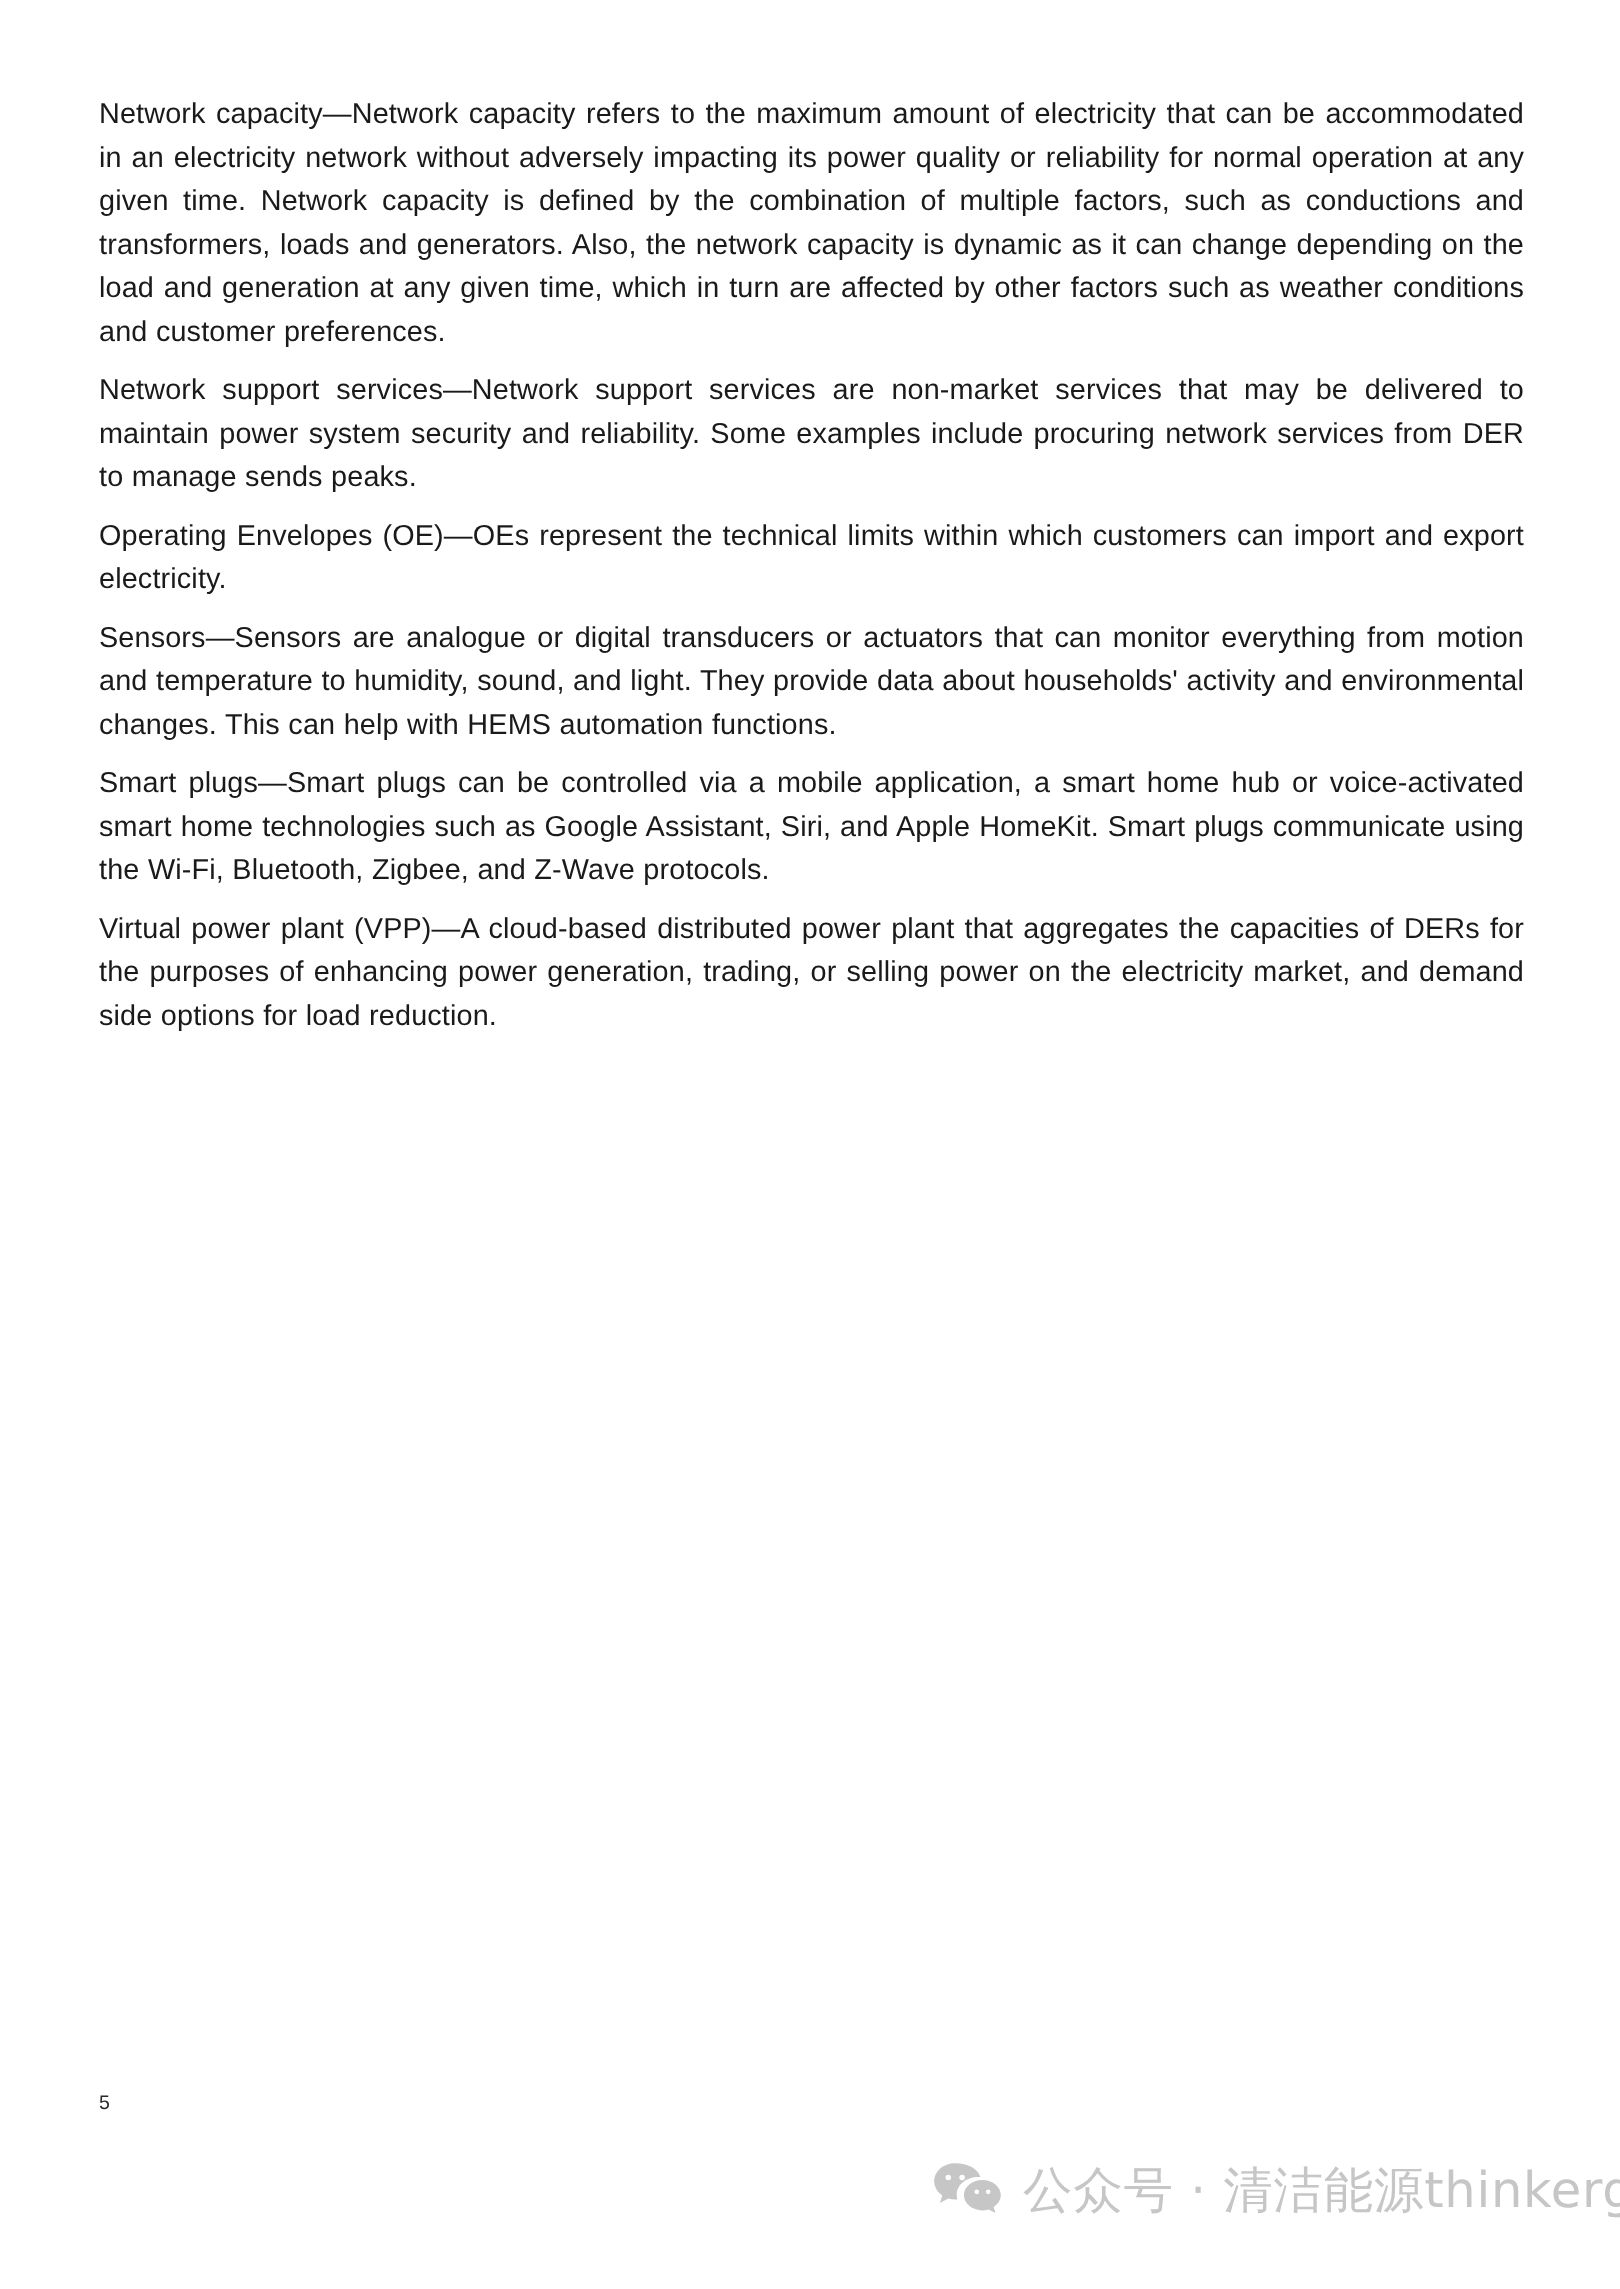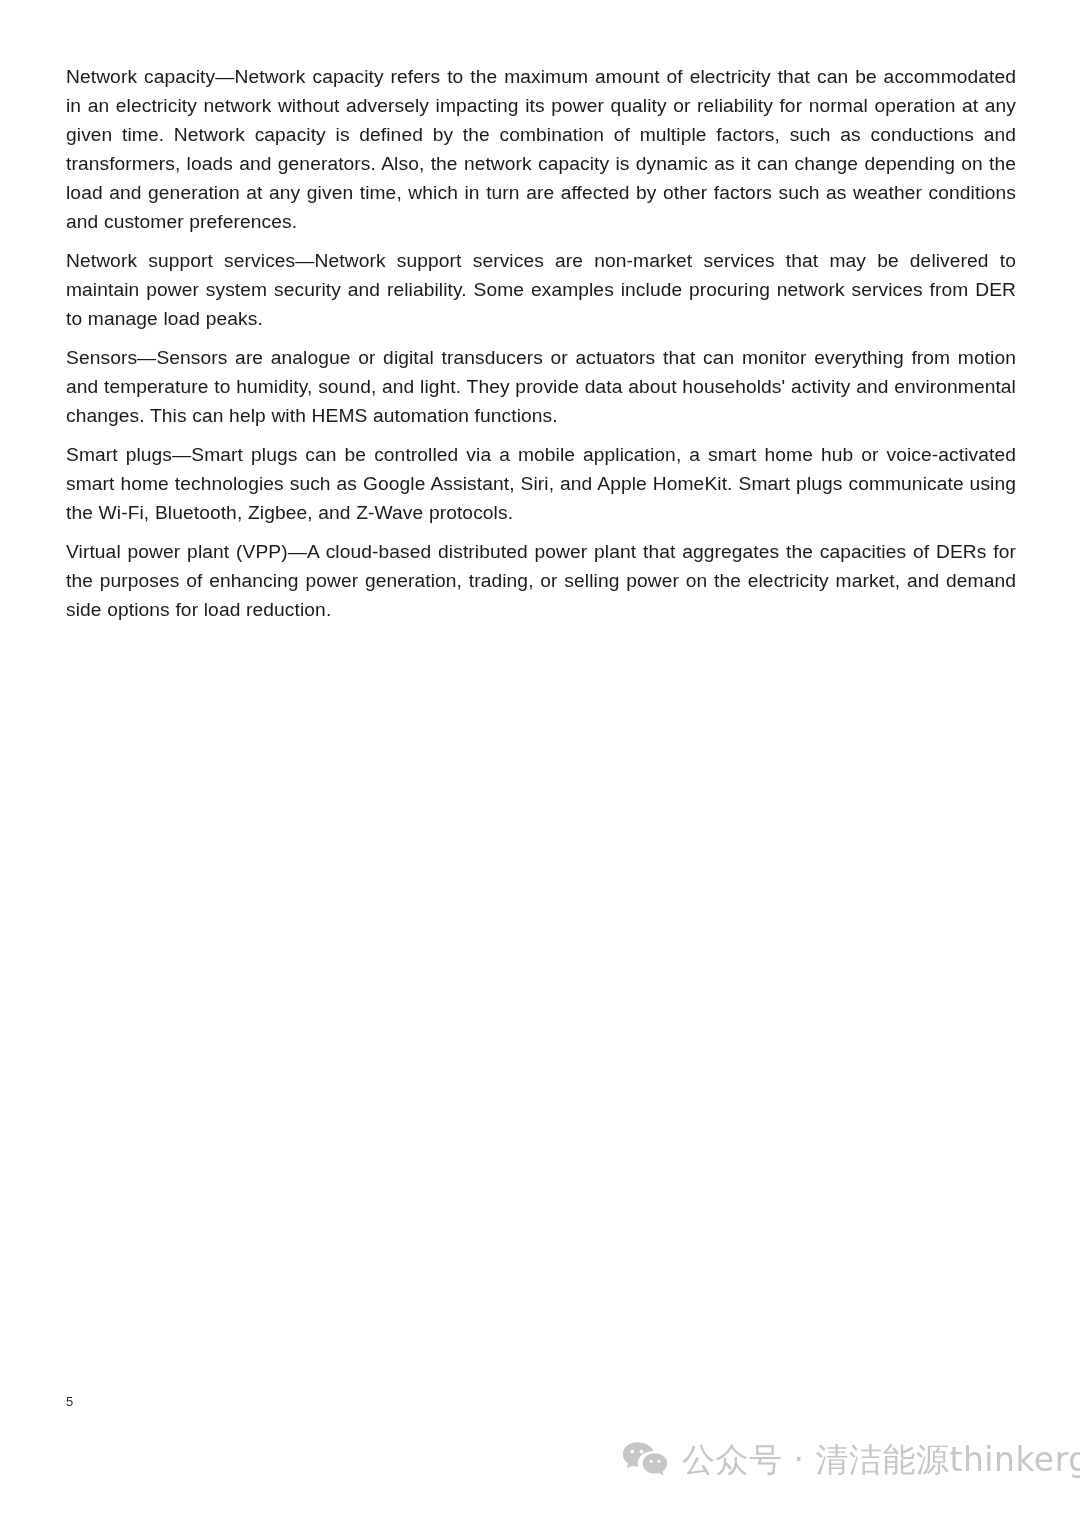--- a/index.html
+++ b/index.html
@@ -90,22 +90,23 @@
 </style>
 </head>
 <body>
 
 <div class="page">
 
   <div class="content">
 
     <p class="para">Network capacity—Network capacity refers to the maximum amount of electricity that can be accommodated in an electricity network without adversely impacting its power quality or reliability for normal operation at any given time. Network capacity is defined by the combination of multiple factors, such as conductions and transformers, loads and generators. Also, the network capacity is dynamic as it can change depending on the load and generation at any given time, which in turn are affected by other factors such as weather conditions and customer preferences.</p>
 
-    <p class="para">Network support services—Network support services are non-market services that may be delivered to maintain power system security and reliability. Some examples include procuring network services from DER to manage load peaks.</p>
+    <p class="para">Network support services—Network support services are non-market services that may be delivered to maintain power system security and reliability. Some examples include procuring network services from DER to manage sends peaks.</p>
 
+    <p class="para">Operating Envelopes (OE)—OEs represent the technical limits within which customers can import and export electricity.</p>
 
 
     <p class="para">Sensors—Sensors are analogue or digital transducers or actuators that can monitor everything from motion and temperature to humidity, sound, and light. They provide data about households' activity and environmental changes. This can help with HEMS automation functions.</p>
 
     <p class="para">Smart plugs—Smart plugs can be controlled via a mobile application, a smart home hub or voice-activated smart home technologies such as Google Assistant, Siri, and Apple HomeKit. Smart plugs communicate using the Wi-Fi, Bluetooth, Zigbee, and Z-Wave protocols.</p>
 
 
     <p class="para">Virtual power plant (VPP)—A cloud-based distributed power plant that aggregates the capacities of DERs for the purposes of enhancing power generation, trading, or selling power on the electricity market, and demand side options for load reduction.</p>
 
   </div>

